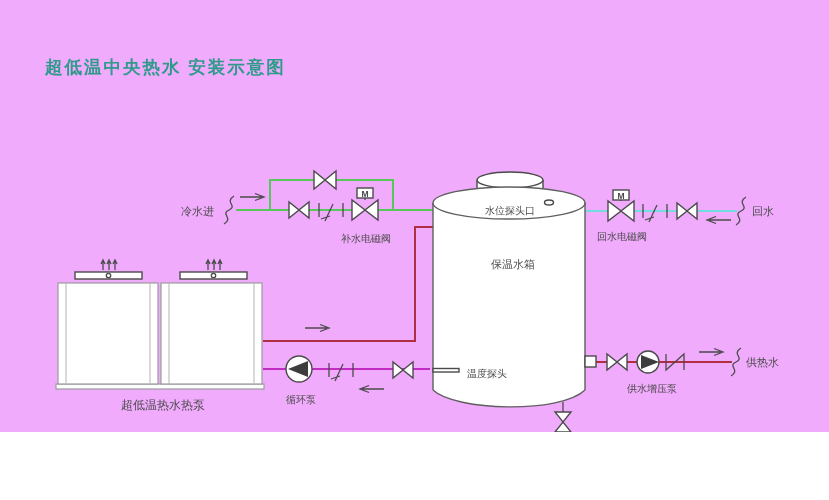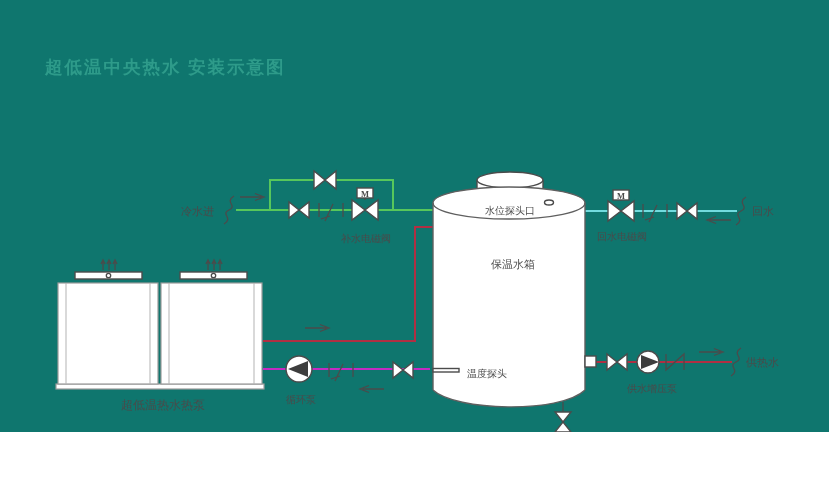--- a/index.html
+++ b/index.html
@@ -1,17 +1,17 @@
 <!DOCTYPE html>
 <html><head>
 <meta charset="utf-8">
 <style>
   html,body{margin:0;padding:0;background:#ffffff;}
-  .stage{position:relative;width:829px;height:432px;background:#0f766e;overflow:hidden;
-         font-family:Liberation Serif, serif;}
+  .stage{position:relative;width:829px;height:432px;background:#f0abfc;overflow:hidden;
+         font-family:Liberation Sans, sans-serif;}
   svg{position:absolute;left:0;top:0;}
   .pipe{fill:none;stroke-width:2;}
   .sym{fill:#ffffff;stroke:#4b4b4b;stroke-width:1.4;}
   .symline{fill:none;stroke:#4b4b4b;stroke-width:1.3;}
   .dark{fill:#3d3d3d;stroke:none;}
   .unit{fill:#ffffff;stroke:#9b9b9b;stroke-width:1.2;}
   .unitline{fill:none;stroke:#b3b3b3;stroke-width:1;}
   .tankstroke{fill:none;stroke:#5f5f5f;stroke-width:1.4;}
   .tankfill{fill:#ffffff;stroke:none;}
   .lbl{fill:#4a4a4a;}

